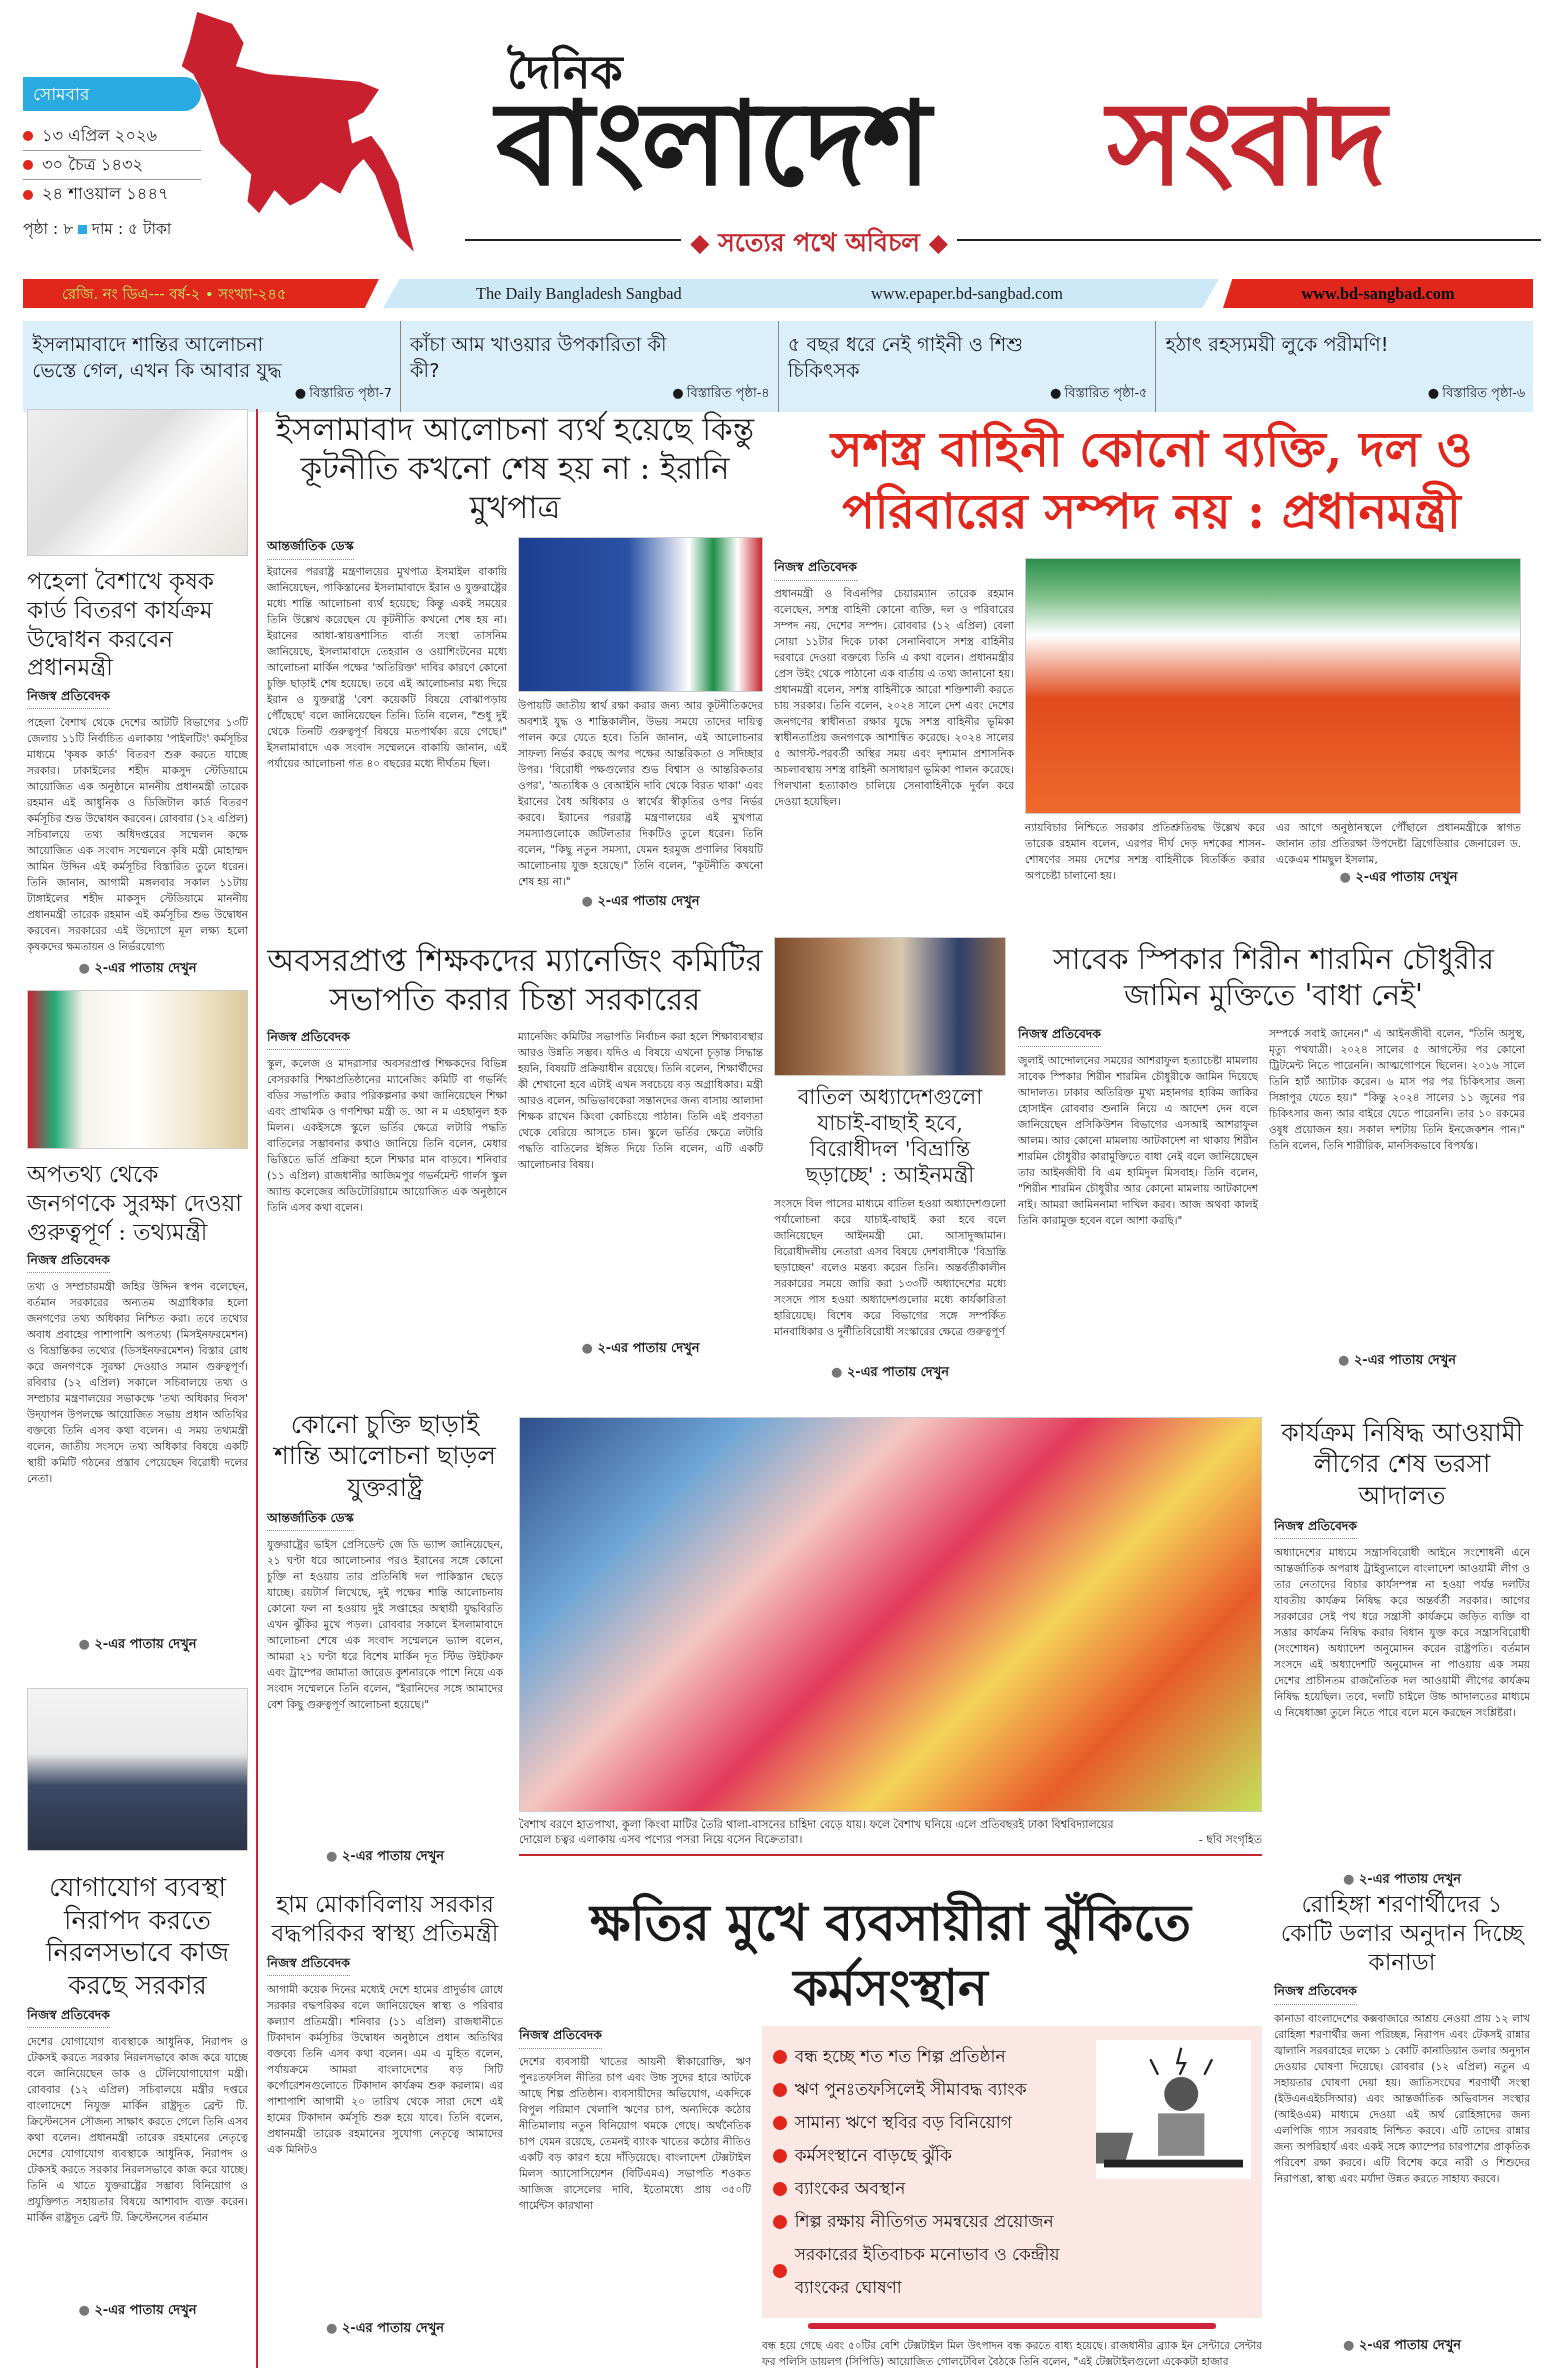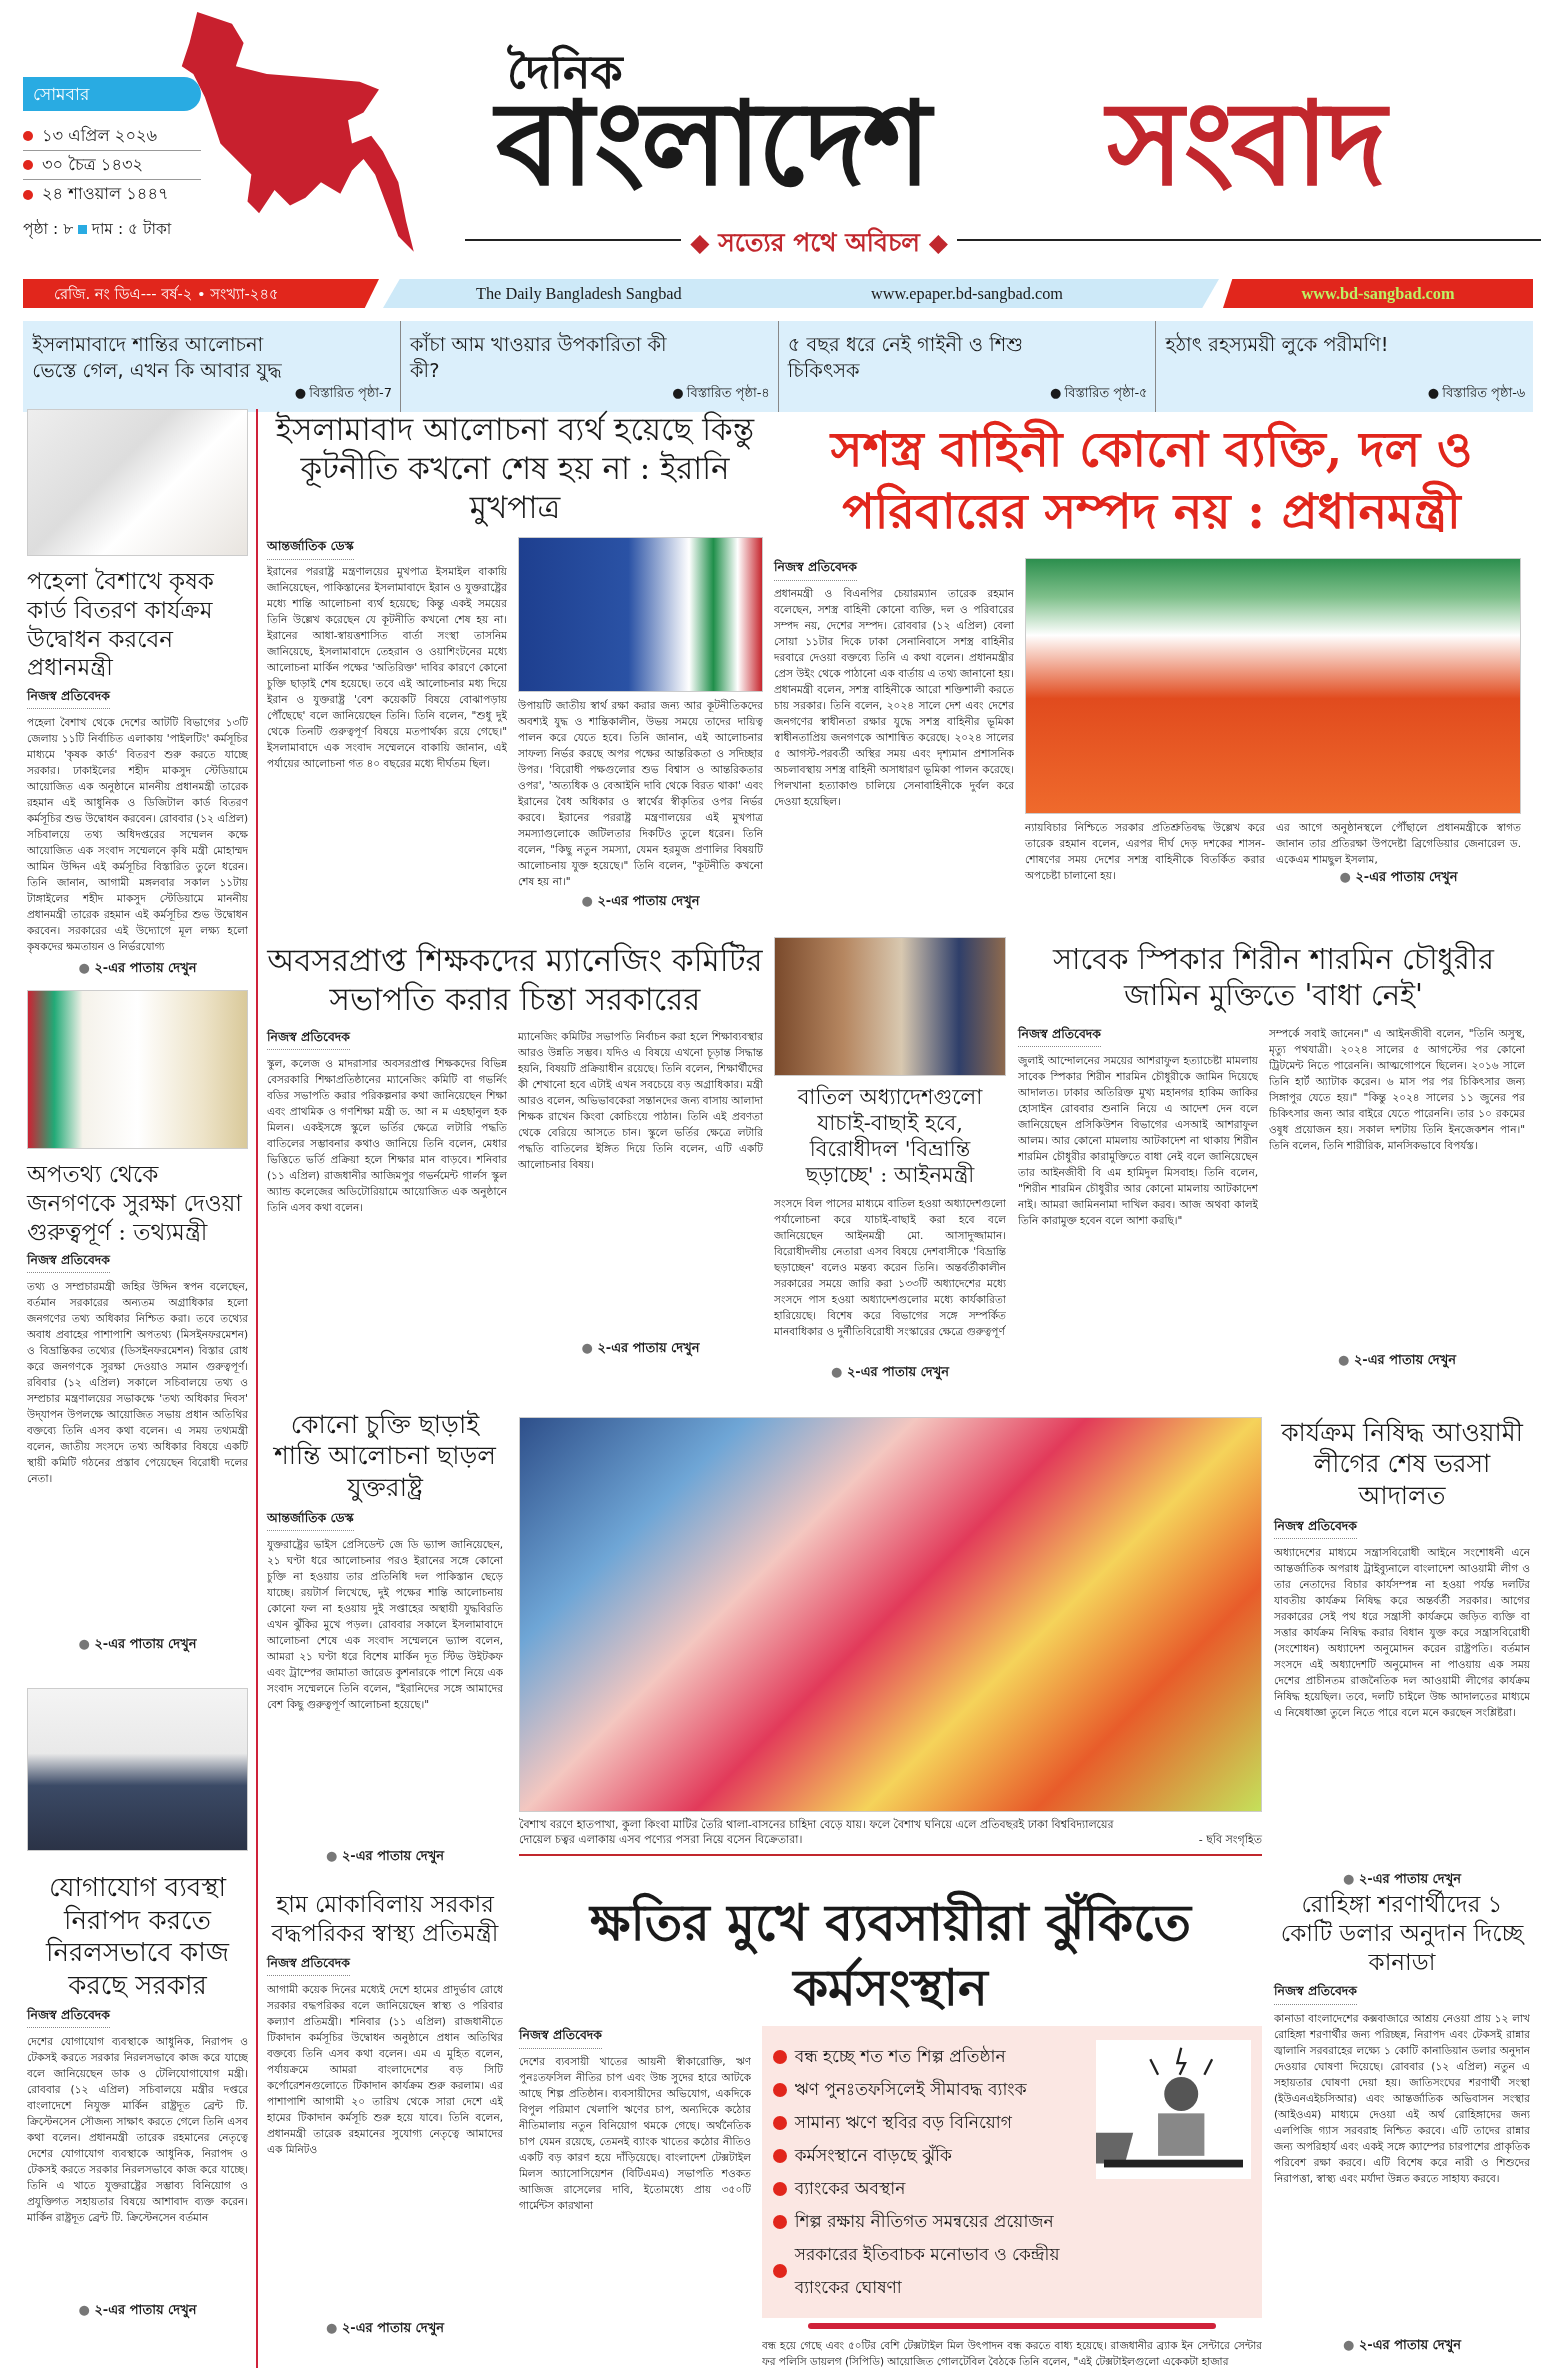--- a/index.html
+++ b/index.html
@@ -14,24 +14,24 @@
 .price{left:23px;top:217px;font-size:15.5px}
 .price .sq{display:inline-block;width:9.3px;height:9.3px;background:#29abe2;margin:0 4.6px}
 .map{left:174px;top:3.9px;width:263px;height:252px}
 .title-small{left:507px;top:37px;font-size:46px;font-weight:bold;font-family:"DejaVu Serif",serif}
 .title-black{left:496px;top:85px;font-size:116px;font-weight:bold;font-family:"DejaVu Serif",serif;letter-spacing:-3.1px;line-height:1}
 .title-red{left:1107px;top:85px;font-size:116px;font-weight:bold;color:#c1272d;font-family:"DejaVu Serif",serif;letter-spacing:-3.1px;line-height:1}
 .rule{height:1.5px;background:#222}
 .tagline{left:681px;top:223px;font-size:25px;color:#c1272d;font-weight:bold;background:#fff;padding:0 9.3px}
 
 .strip{top:279px;height:29px;left:23px;width:1510px}
-.strip-left{position:absolute;left:0;top:0;width:356px;height:29px;background:#e1261c;color:#ffffff;font-size:14.7px;line-height:29px;padding-left:31px;clip-path:polygon(0 0,100% 0,96% 100%,0 100%)}
+.strip-left{position:absolute;left:0;top:0;width:356px;height:29px;background:#e1261c;color:#bef264;font-size:14.7px;line-height:29px;padding-left:39px;clip-path:polygon(0 0,100% 0,96% 100%,0 100%)}
 .strip-mid{position:absolute;left:360px;top:0;width:836px;height:29px;background:#cde9f8;clip-path:polygon(2% 0,100% 0,98% 100%,0 100%);font-family:"Liberation Serif",serif;font-weight:normal;font-size:16.3px;line-height:29px}
 .strip-mid span{position:absolute}
-.strip-right{position:absolute;left:1200px;top:0;width:310px;height:29px;background:#e1261c;color:#bef264;font-family:"Liberation Serif",serif;font-weight:bold;font-size:16.3px;line-height:29px;text-align:center;clip-path:polygon(3% 0,100% 0,100% 100%,0 100%)}
+.strip-right{position:absolute;left:1200px;top:0;width:310px;height:29px;background:#e1261c;color:#000000;font-family:"Liberation Serif",serif;font-weight:bold;font-size:16.3px;line-height:29px;text-align:center;clip-path:polygon(3% 0,100% 0,100% 100%,0 100%)}
 
 .teasers{left:23px;top:321px;width:1510px;height:91px;background:#dbeffb;display:flex}
 .teaser{flex:1;border-right:1.5px solid #888;padding:11px 9.3px;position:relative}
 .teaser:last-child{border-right:none}
 .teaser-title{font-size:19.4px;line-height:26px;width:78%}
 .teaser-link{position:absolute;right:7.7px;bottom:7.7px;font-size:13px}
 .teaser-link::before{content:"●";margin-right:3.1px}
 
 .vline{width:2.3px;background:#d0223a}
 

